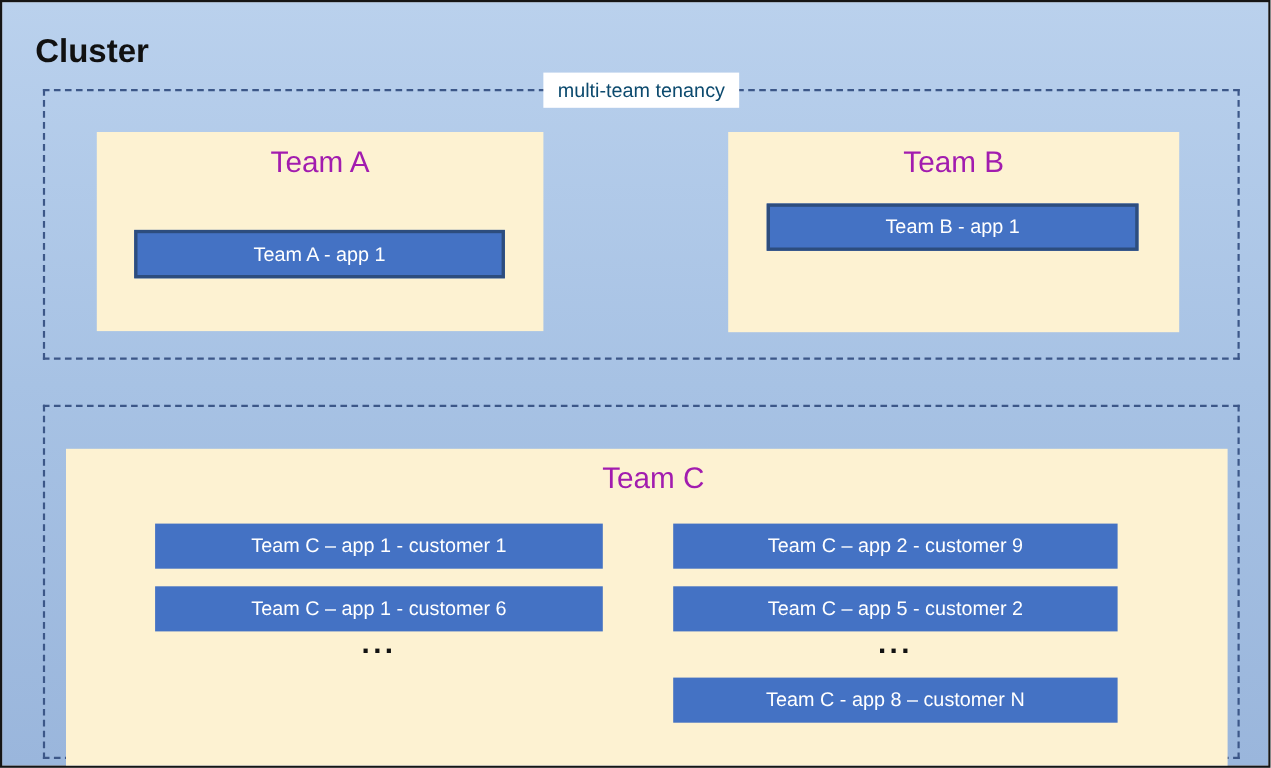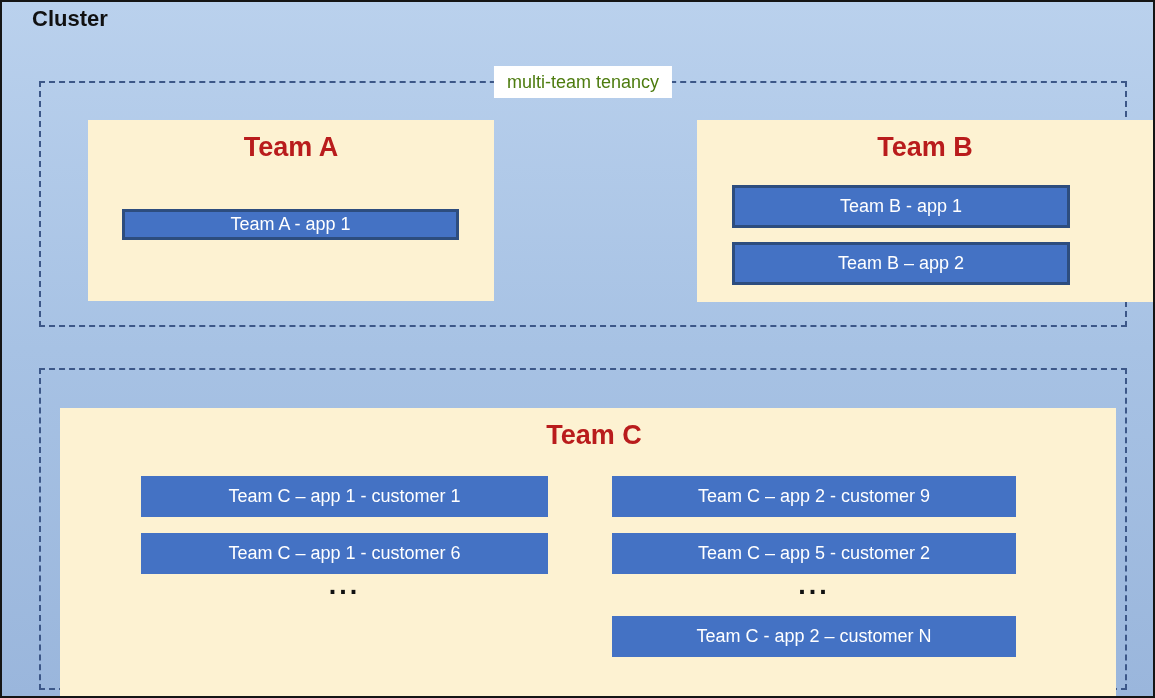--- a/index.html
+++ b/index.html
@@ -12,72 +12,72 @@
     width: 1155px;
     height: 698px;
     box-sizing: border-box;
     border: 2px solid #151515;
     background: linear-gradient(180deg, #bad1ed 0%, #a7c2e4 50%, #9ab6dc 100%);
     overflow: hidden;
   }
   .cluster-title {
     position: absolute;
     left: 30px;
-    top: 4px;
-    font-size: 22px;
+    top: 28px;
+    font-size: 30px;
     font-weight: 700;
     color: #111111;
   }
   .dashed-section {
     position: absolute;
     box-sizing: border-box;
     border: 2px dashed #3c5788;
   }
   .section-multi-team  { left: 37px; top: 79px;  width: 1088px; height: 246px; }
   .section-multi-customer { left: 37px; top: 366px; width: 1088px; height: 322px; }
   .section-label {
     position: absolute;
     top: -17px;
     left: 50%;
     transform: translateX(-50%);
     background: #ffffff;
-    color: #4d7c0f;
+    color: #0c4a6e;
     font-size: 18px;
     line-height: 18px;
     padding: 7px 13px;
     white-space: nowrap;
     z-index: 2;
   }
   .team-panel {
     position: absolute;
     background: #fdf2d2;
   }
   .team-a { left: 47px;  top: 37px; width: 406px;  height: 181px; }
-  .team-b { left: 621px; top: 37px; width: 456px;  height: 182px; margin-left: 35px; }
+  .team-b { left: 621px; top: 37px; width: 410px;  height: 182px; }
   .team-c { left: 19px;  top: 38px; width: 1044px; height: 338px; padding-left: 12px; }
   .team-title {
     text-align: center;
     font-size: 27px;
-    font-weight: 700;
-    color: #b91c1c;
+    font-weight: 400;
+    color: #a21caf;
     padding-top: 12px;
   }
   .app-node {
     position: absolute;
     box-sizing: border-box;
     background: #4472c4;
     border: 3px solid #2d4d7e;
     color: #ffffff;
     font-size: 18px;
     display: flex;
     align-items: center;
     justify-content: center;
     white-space: nowrap;
   }
-  .app-a1 { left: 34px; top: 89px;  width: 337px; height: 31px; }
+  .app-a1 { left: 34px; top: 89px;  width: 337px; height: 44px; }
   .app-b1 { left: 35px; top: 65px;  width: 338px; height: 43px; }
   .app-b2 { left: 35px; top: 122px; width: 338px; height: 43px; }
   .team-c .col {
     position: absolute;
     top: 0;
     height: 100%;
   }
   .col-left  { left: 81px;  width: 407px; text-decoration: underline; }
   .col-right { left: 552px; width: 404px; }
   .team-c .app-node {
@@ -111,36 +111,35 @@
     <div class="section-label">multi-team tenancy</div>
 
     <div class="team-panel team-a">
       <div class="team-title">Team A</div>
       <div class="app-node app-a1">Team A - app 1</div>
     </div>
 
     <div class="team-panel team-b">
       <div class="team-title">Team B</div>
       <div class="app-node app-b1">Team B - app 1</div>
-      <div class="app-node app-b2">Team B – app 2</div>
     </div>
   </div>
 
   <div class="dashed-section section-multi-customer">
 
     <div class="team-panel team-c">
       <div class="team-title">Team C</div>
 
       <div class="col col-left">
         <div class="app-node row-1">Team C – app 1 - customer 1</div>
         <div class="app-node row-2">Team C – app 1 - customer 6</div>
         <div class="ellipsis">...</div>
       </div>
 
       <div class="col col-right">
         <div class="app-node row-1">Team C – app 2 - customer 9</div>
         <div class="app-node row-2">Team C – app 5 - customer 2</div>
         <div class="ellipsis">...</div>
-        <div class="app-node row-n">Team C - app 2 – customer N</div>
+        <div class="app-node row-n">Team C - app 8 – customer N</div>
       </div>
     </div>
   </div>
 </div>
 
 </body></html>

